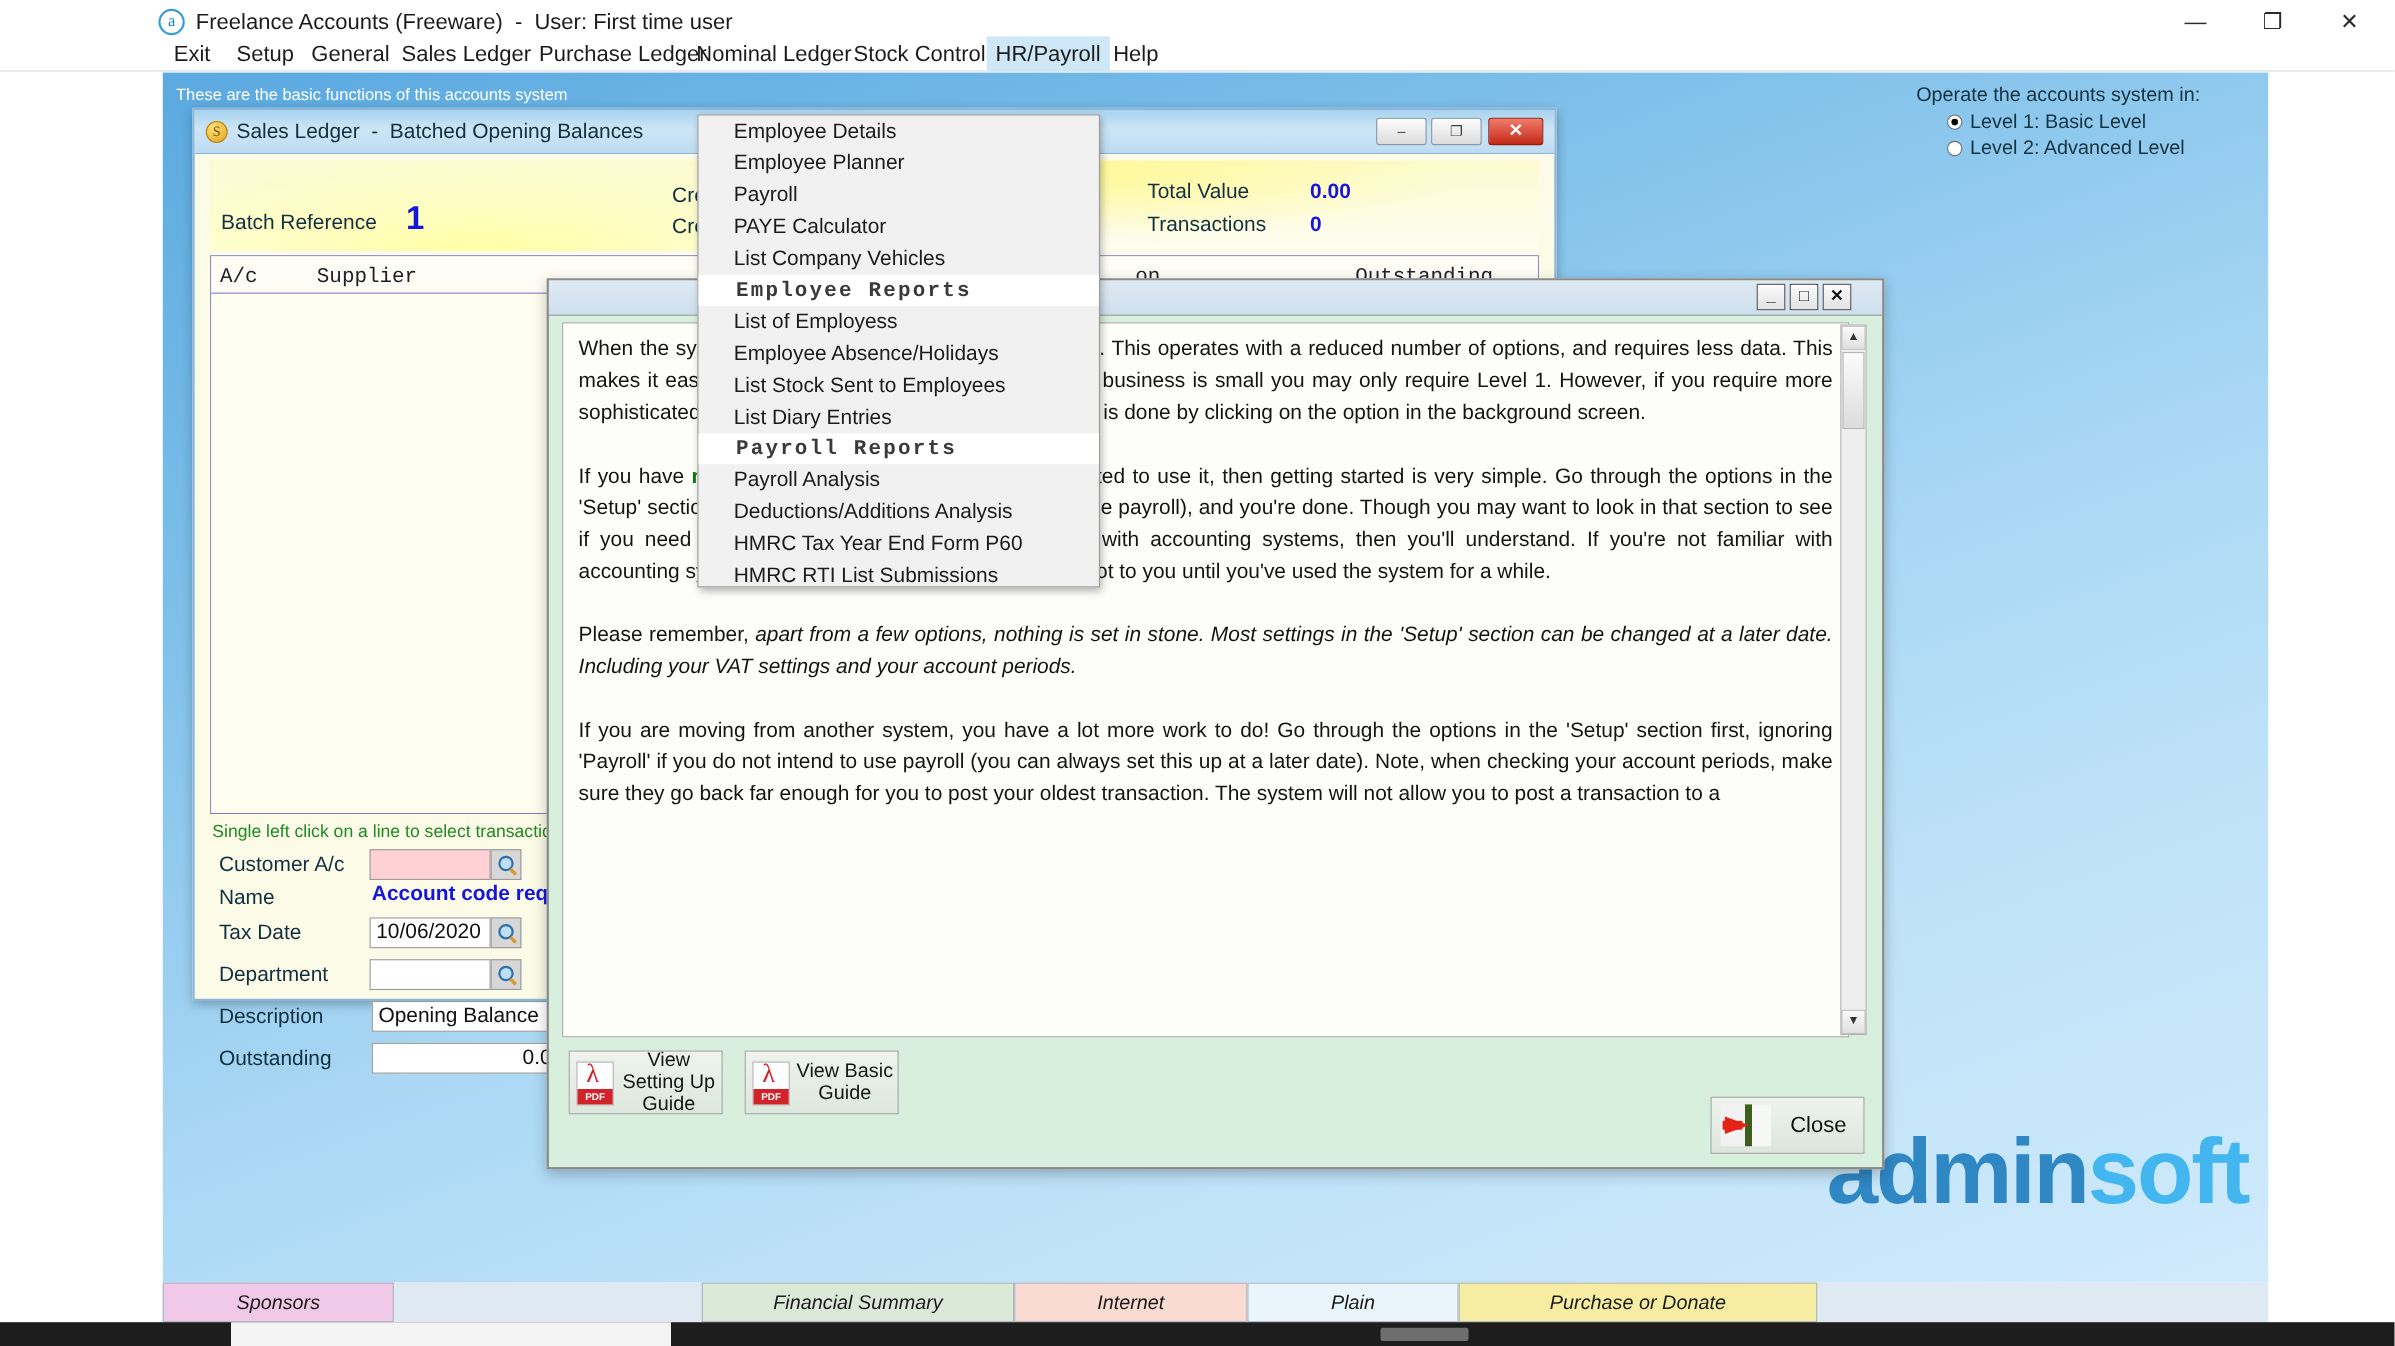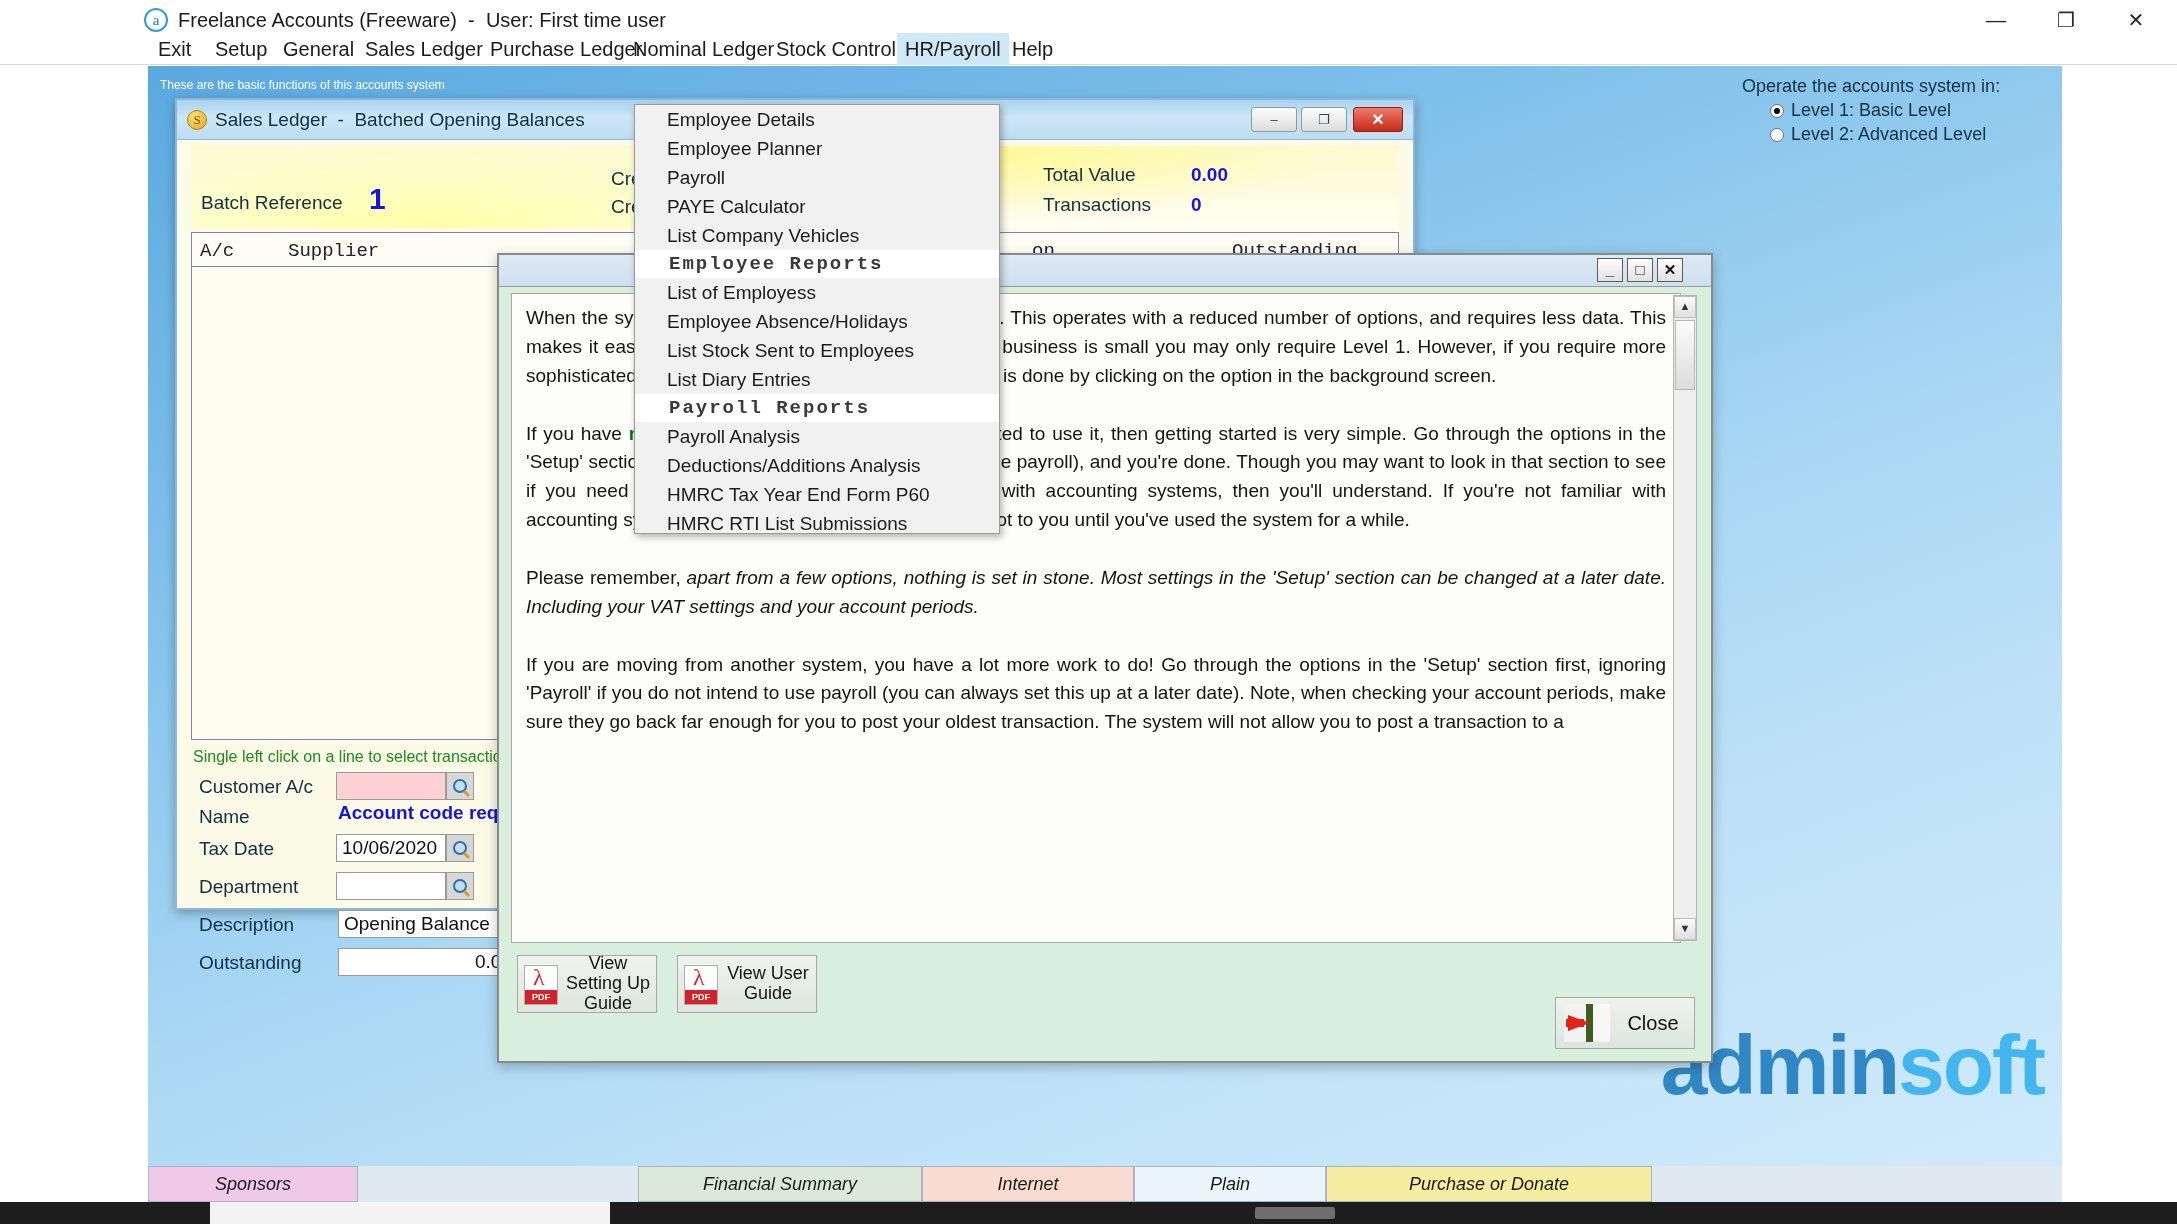--- a/index.html
+++ b/index.html
@@ -45,21 +45,21 @@
   }
   .mb-item.active{ background:#cfe8f7; }
 
   
   #desktop{
     position:absolute; left:148px; top:66px; width:1914px; height:1100px;
     background:linear-gradient(160deg,#5aa9e0 0%,#7fc0ea 28%,#a9d7f4 55%,#bfe2f8 75%,#cfeafb 100%);
     overflow:hidden;
   }
   #desktop-hint{
-    position:absolute; left:12px; top:12px; font-size:12px; color:#ffffff;
+    position:absolute; left:12px; top:12px; font-size:15px; color:#ffffff;
     white-space:nowrap;
   }
   #adminsoft-logo{
     position:absolute; right:18px; bottom:52px;
     font-size:84px; font-weight:bold; letter-spacing:-2px;
     font-family:"Liberation Sans", sans-serif;
   }
   #adminsoft-logo .a1{ color:#2f87c4; }
   #adminsoft-logo .a2{ color:#43b6f0; }
 
@@ -512,21 +512,21 @@
     <div id="gs-sb-thumb"></div>
     <div class="sb-arrow" style="bottom:0">▼</div>
   </div>
 
   <div class="pdfbtn" style="left:18px">
     <span class="ic-pdf"></span>
     <span class="lbl">View Setting Up Guide</span>
   </div>
   <div class="pdfbtn" style="left:178px">
     <span class="ic-pdf"></span>
-    <span class="lbl">View User Guide</span>
+    <span class="lbl">View Basic Guide</span>
   </div>
 
 
   <div id="gs-close-btn">
     <span class="ico ic-arrow"></span>
     <span class="lbl">Close</span>
   </div>
 </div>
 
 <div id="hr-menu">

